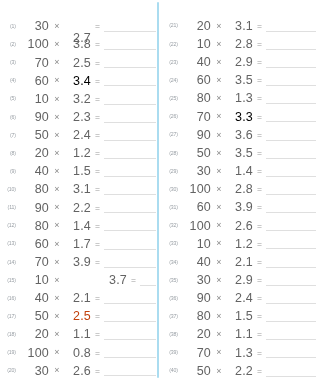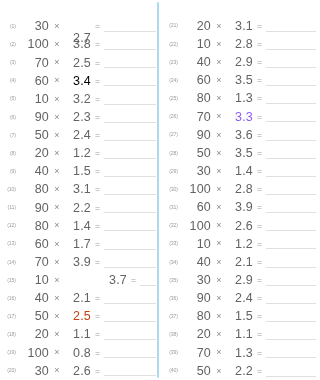--- a/index.html
+++ b/index.html
@@ -324,21 +324,21 @@
         <span class="operand operand-a" style="color: rgb(99, 99, 99);">80</span>
         <span class="op-symbol">×</span>
         <span class="operand operand-b" style="color: rgb(99, 99, 99);">1.3</span>
         <span class="eq-symbol">=</span>
         <span class="answer-line" style="border-bottom-color: rgb(223, 223, 223);"></span>
       </div>
       <div class="problem-row">
         <span class="qnum" style="color: rgb(154, 160, 166);">(26)</span>
         <span class="operand operand-a" style="color: rgb(99, 99, 99);">70</span>
         <span class="op-symbol">×</span>
-        <span class="operand operand-b" style="color: #8b5cf6;">3.3</span>
+        <span class="operand operand-b" style="color: #000000;">3.3</span>
         <span class="eq-symbol">=</span>
         <span class="answer-line" style="border-bottom-color: rgb(223, 223, 223);"></span>
       </div>
       <div class="problem-row">
         <span class="qnum" style="color: rgb(154, 160, 166);">(27)</span>
         <span class="operand operand-a" style="color: rgb(99, 99, 99);">90</span>
         <span class="op-symbol">×</span>
         <span class="operand operand-b" style="color: rgb(99, 99, 99);">3.6</span>
         <span class="eq-symbol">=</span>
         <span class="answer-line" style="border-bottom-color: rgb(223, 223, 223);"></span>

